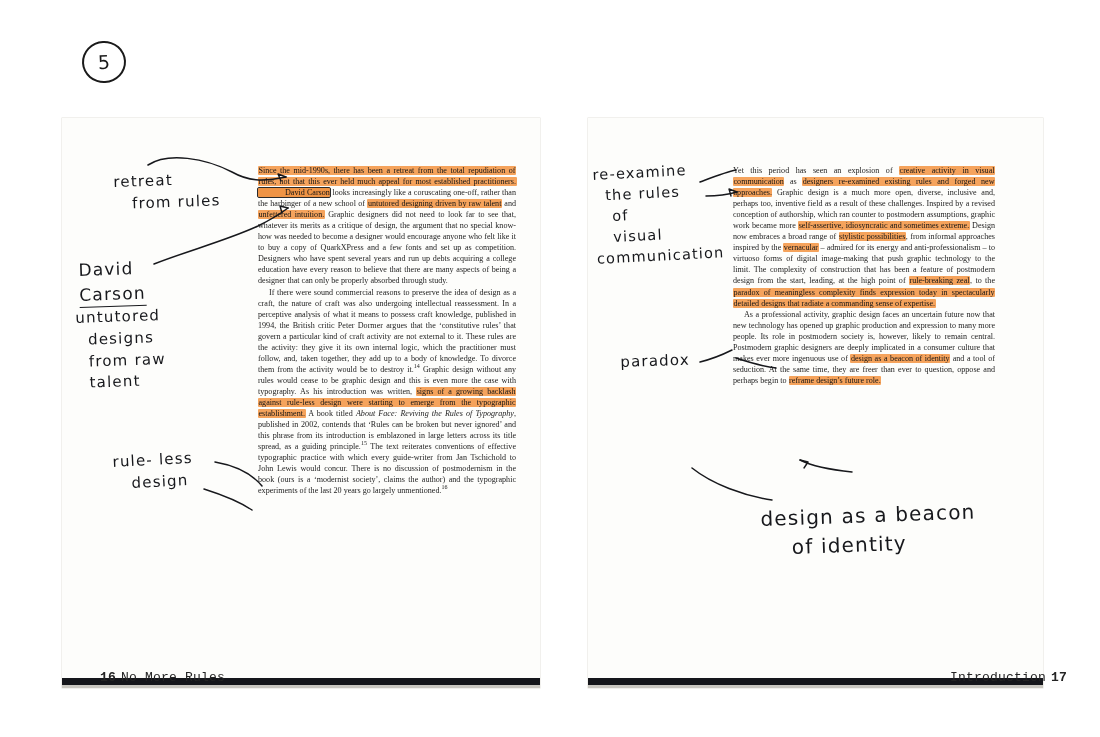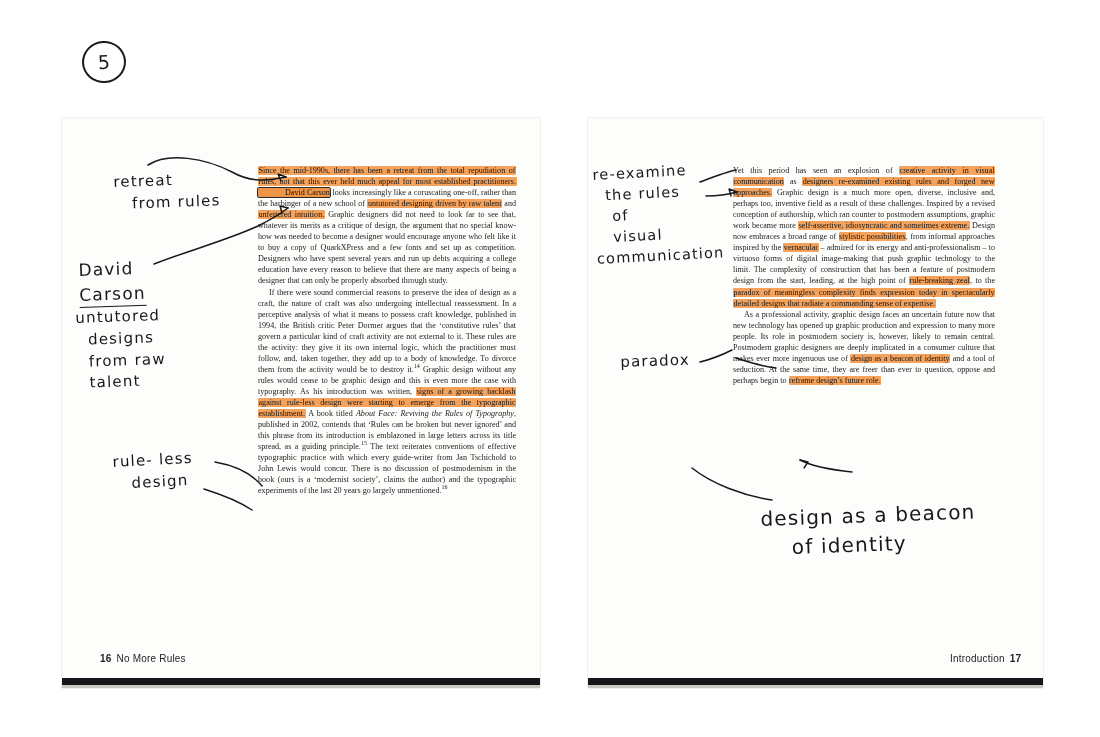--- a/index.html
+++ b/index.html
@@ -64,24 +64,25 @@
   .boxed{
     outline:1px solid #2a2a2a;
     outline-offset:0px;
     padding-left:27px;
   }
   sup{font-size:6px;vertical-align:super;line-height:0;}
 
   
   .folio{
     position:absolute;
-    font-family:Liberation Sans, sans-serif;
-    font-size:10px;
+    font-family:Liberation Mono, monospace;
+    font-size:13px;
     letter-spacing:.2px;
     color:#242424;
+    margin-top:17px;
   }
   .folio-left{left:100px;top:653px;}
   .folio-left .num{font-weight:bold;margin-right:5px;}
   .folio-right{left:950px;top:653px;}
   .folio-right .num{font-weight:bold;margin-left:5px;}
 
   
   .hand{
     position:absolute;
     font-family:"DejaVu Sans", sans-serif;

